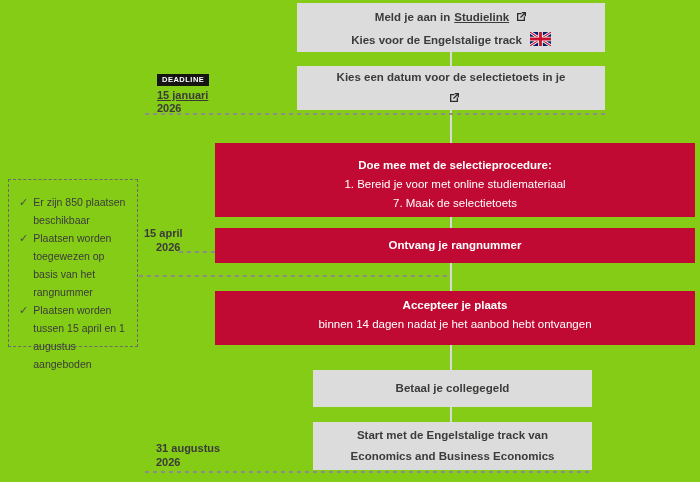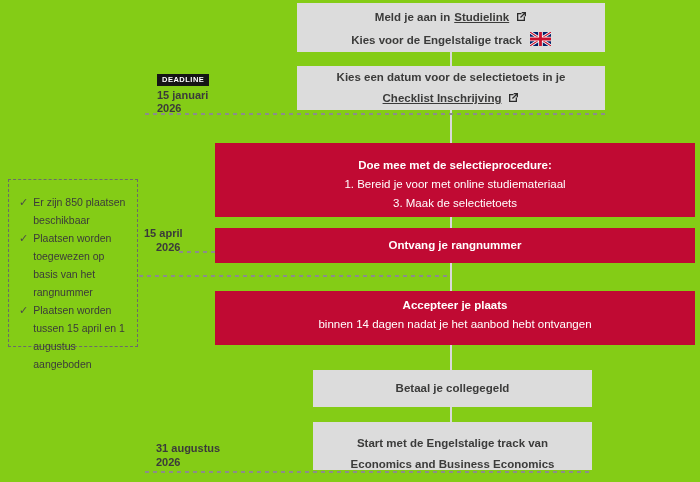--- a/index.html
+++ b/index.html
@@ -23,31 +23,31 @@
   
   .box{position:absolute;box-sizing:border-box;text-align:center;font-size:11.5px;line-height:21px;}
   .gray{background:#DCDCDC;color:#3B3B3A;}
   .red{background:#C00A33;color:#ffffff;line-height:19px;}
   .b1{left:297px;top:3px;width:308px;height:49px;padding-top:4px;}
   .b2{left:297px;top:66px;width:308px;height:44px;padding-top:1px;}
   .b3{left:215px;top:143px;width:480px;height:74px;padding-top:13px;text-align:center;}
   .b4{left:215px;top:228px;width:480px;height:35px;line-height:35px;}
   .b5{left:215px;top:291px;width:480px;height:54px;padding-top:5px;}
   .b6{left:313px;top:370px;width:279px;height:37px;line-height:37px;}
-  .b7{left:313px;top:422px;width:279px;height:48px;padding-top:11px;}
+  .b7{left:313px;top:422px;width:279px;height:48px;padding-top:3px;}
   .strong{font-weight:700;}
   .link{font-weight:700;text-decoration:underline;color:inherit;cursor:pointer;margin-left:4px;}
   .icon-ext{display:inline-block;vertical-align:-2px;margin-left:6px;}
   .flag{display:inline-block;vertical-align:-2px;margin-left:8px;}
 
   
   .badge{position:absolute;left:157px;top:74px;background:#151515;color:#fff;
          font-size:7.5px;font-weight:700;letter-spacing:.5px;padding:2px 5px;line-height:8px;}
   .date{position:absolute;font-size:11px;font-weight:700;line-height:12px;color:#3B3B3A;}
-  .dt1a{left:157px;top:89px;} .dt1b{left:157px;top:102px;}
+  .dt1a{left:157px;top:89px;text-decoration:underline;} .dt1b{left:157px;top:102px;}
   .dt2a{left:144px;top:227px;} .dt2b{left:156px;top:241px;}
   .dt3a{left:156px;top:442px;} .dt3b{left:156px;top:456px;}
 
   
   .notes{position:absolute;left:8px;top:179px;width:130px;height:168px;box-sizing:border-box;
          border:1.5px dashed #6B6B6B;padding:13px 6px 0 10px;font-size:10.5px;line-height:18px;}
   .note-item{display:flex;gap:5px;}
   .check{color:#4A4A4A;font-size:11px;flex:0 0 auto;}
 </style>
 </head>
@@ -75,39 +75,39 @@
             <path d="M0 0 60 40 M60 0 0 40" stroke="#C8102E" stroke-width="3"></path>
             <path d="M30 0 V40 M0 20 H60" stroke="#ffffff" stroke-width="13"></path>
             <path d="M30 0 V40 M0 20 H60" stroke="#C8102E" stroke-width="8"></path>
           </svg></span>
     </div>
   </div>
 
   <div class="box gray b2">
     <div class="strong">Kies een datum voor de selectietoets in je</div>
     <div>
-      <span class="link" style="margin-left:0">Checklist Inschrijving</span><span class="icon-ext"><svg width="12" height="12" viewBox="0 0 24 24">
+      <span class="icon-ext"><svg width="12" height="12" viewBox="0 0 24 24">
             <path d="M4 4h9v2.6H6.6v10.8h10.8V11H20v9H4z" fill="#2b2b2b"></path>
             <path d="M13.5 2H22v8.5h-2.6V6.4l-7.6 7.6-1.8-1.8 7.6-7.6h-4.1z" fill="#2b2b2b"></path>
           </svg></span>
     </div>
   </div>
 
   <div class="badge">DEADLINE</div>
   <div class="date dt1a">15 januari</div>
   <div class="date dt1b">2026</div>
   <div class="date dt2a">15 april</div>
   <div class="date dt2b">2026</div>
   <div class="date dt3a">31 augustus</div>
   <div class="date dt3b">2026</div>
 
   <div class="box red b3">
     <div class="strong">Doe mee met de selectieprocedure:</div>
     <div>1. Bereid je voor met online studiemateriaal</div>
-    <div>3. Maak de selectietoets</div>
+    <div>7. Maak de selectietoets</div>
   </div>
 
   <div class="box red b4 strong">Ontvang je rangnummer</div>
 
   <div class="notes">
     <div class="note-item">
       <span class="check">✓</span>
       <span>Er zijn 850 plaatsen beschikbaar</span>
     </div>
     <div class="note-item">

